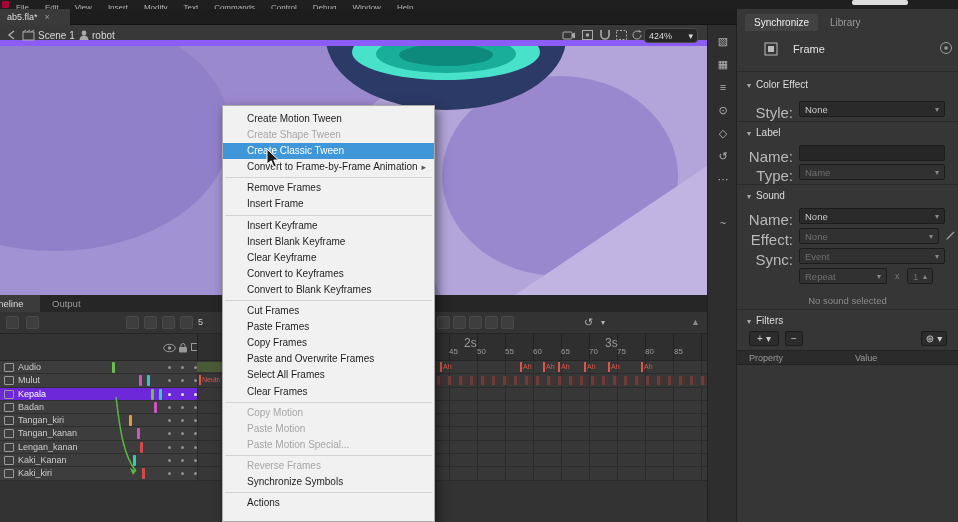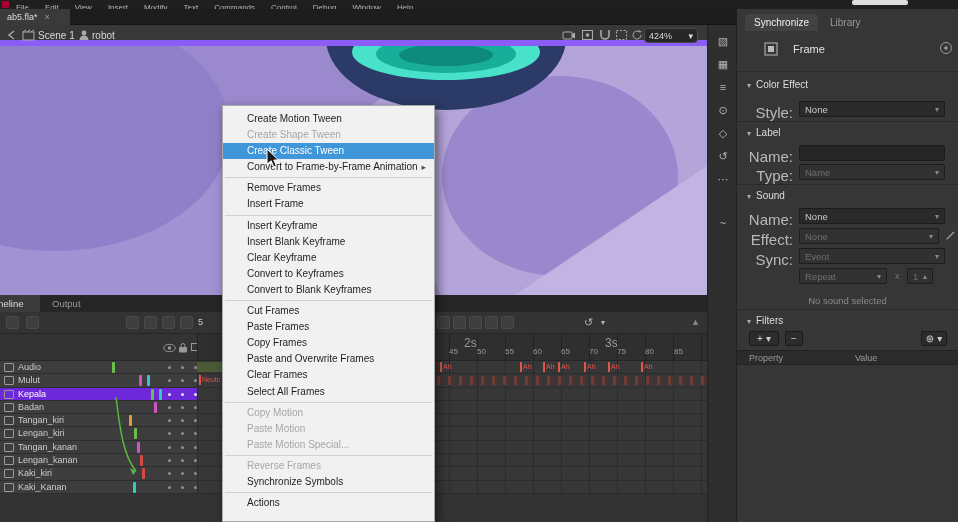--- a/index.html
+++ b/index.html
@@ -409,33 +409,20 @@
           <span class="pbar" style="left:129px;background:#e59a3c"></span>
           <span class="ldots">
               <i style="left:6px"></i>
               <i style="left:19px"></i>
               <i style="left:32px"></i>
             </span>
         </div>
         <div class="lframes"></div>
       </div>
 
-      <div class="lrow">
-        <div class="lpanel">
-          <span class="licon"></span>
-          <span class="lname">Lengan_kiri</span>
-          <span class="pbar" style="left:134px;background:#6abf4b"></span>
-          <span class="ldots">
-              <i style="left:6px"></i>
-              <i style="left:19px"></i>
-              <i style="left:32px"></i>
-            </span>
-        </div>
-        <div class="lframes"></div>
-      </div>
 
       <div class="lrow">
         <div class="lpanel">
           <span class="licon"></span>
           <span class="lname">Tangan_kanan</span>
           <span class="pbar" style="left:137px;background:#cf54c6"></span>
           <span class="ldots">
               <i style="left:6px"></i>
               <i style="left:19px"></i>
               <i style="left:32px"></i>
@@ -454,36 +441,36 @@
               <i style="left:19px"></i>
               <i style="left:32px"></i>
             </span>
         </div>
         <div class="lframes"></div>
       </div>
 
       <div class="lrow">
         <div class="lpanel">
           <span class="licon"></span>
+          <span class="lname">Kaki_Kanan</span>
+          <span class="pbar" style="left:133px;background:#2fd0b4"></span>
+          <span class="ldots">
+              <i style="left:6px"></i>
+              <i style="left:19px"></i>
+              <i style="left:32px"></i>
+            </span>
+        </div>
+        <div class="lframes"></div>
+      </div>
+
+      <div class="lrow">
+        <div class="lpanel">
+          <span class="licon"></span>
           <span class="lname">Kaki_kiri</span>
           <span class="pbar" style="left:142px;background:#d64a45"></span>
-          <span class="ldots">
-              <i style="left:6px"></i>
-              <i style="left:19px"></i>
-              <i style="left:32px"></i>
-            </span>
-        </div>
-        <div class="lframes"></div>
-      </div>
-
-      <div class="lrow">
-        <div class="lpanel">
-          <span class="licon"></span>
-          <span class="lname">Kaki_Kanan</span>
-          <span class="pbar" style="left:133px;background:#2fd0b4"></span>
           <span class="ldots">
               <i style="left:6px"></i>
               <i style="left:19px"></i>
               <i style="left:32px"></i>
             </span>
         </div>
         <div class="lframes"></div>
       </div>
 
       <svg class="abs" style="left:0;top:0;pointer-events:none" width="197" height="134">
@@ -505,22 +492,22 @@
     <div class="mi"><span>Insert Keyframe</span></div>
     <div class="mi"><span>Insert Blank Keyframe</span></div>
     <div class="mi"><span>Clear Keyframe</span></div>
     <div class="mi"><span>Convert to Keyframes</span></div>
     <div class="mi"><span>Convert to Blank Keyframes</span></div>
     <div class="msep"></div>
     <div class="mi"><span>Cut Frames</span></div>
     <div class="mi"><span>Paste Frames</span></div>
     <div class="mi"><span>Copy Frames</span></div>
     <div class="mi"><span>Paste and Overwrite Frames</span></div>
+    <div class="mi"><span>Select All Frames</span></div>
     <div class="mi"><span>Clear Frames</span></div>
-    <div class="mi"><span>Select All Frames</span></div>
     <div class="msep"></div>
     <div class="mi dis"><span>Copy Motion</span></div>
     <div class="mi dis"><span>Paste Motion</span></div>
     <div class="mi dis"><span>Paste Motion Special...</span></div>
     <div class="msep"></div>
     <div class="mi dis"><span>Reverse Frames</span></div>
     <div class="mi"><span>Synchronize Symbols</span></div>
     <div class="msep"></div>
     <div class="mi"><span>Actions</span></div>
   </div>

